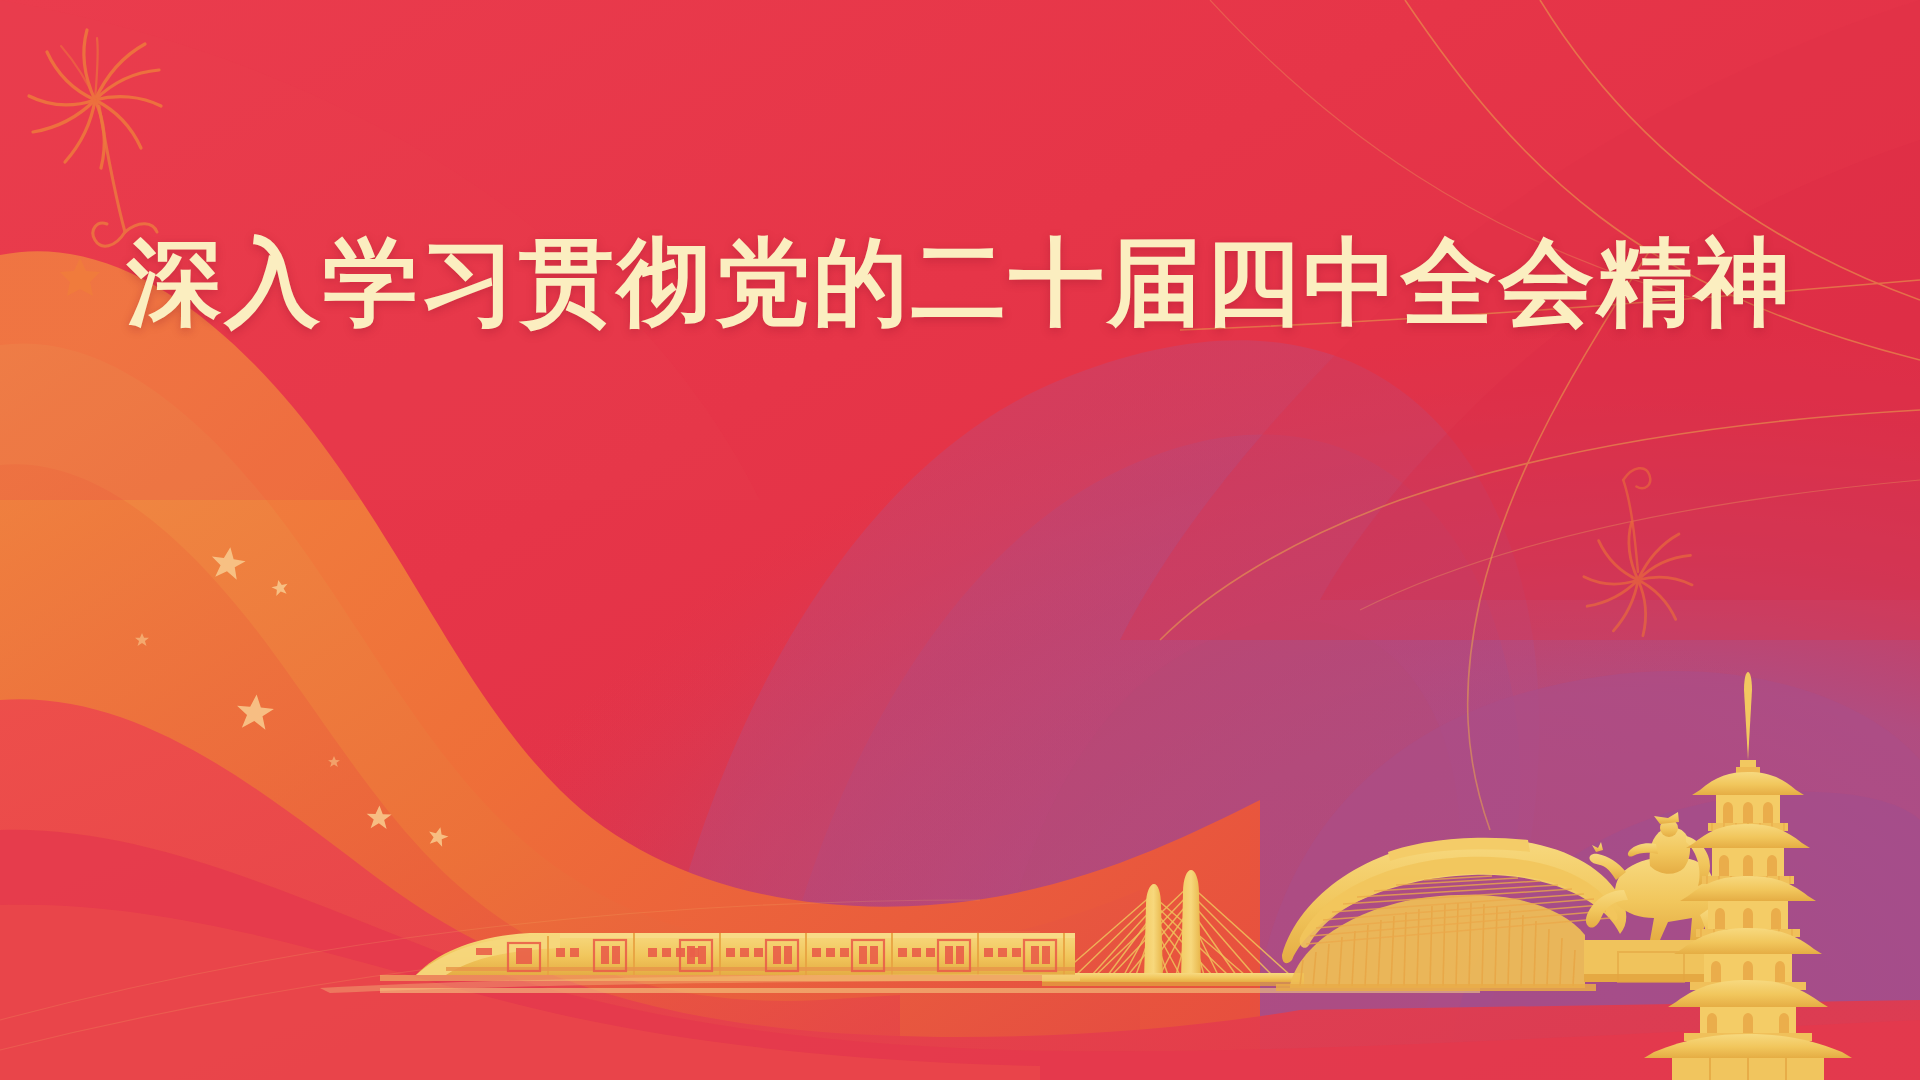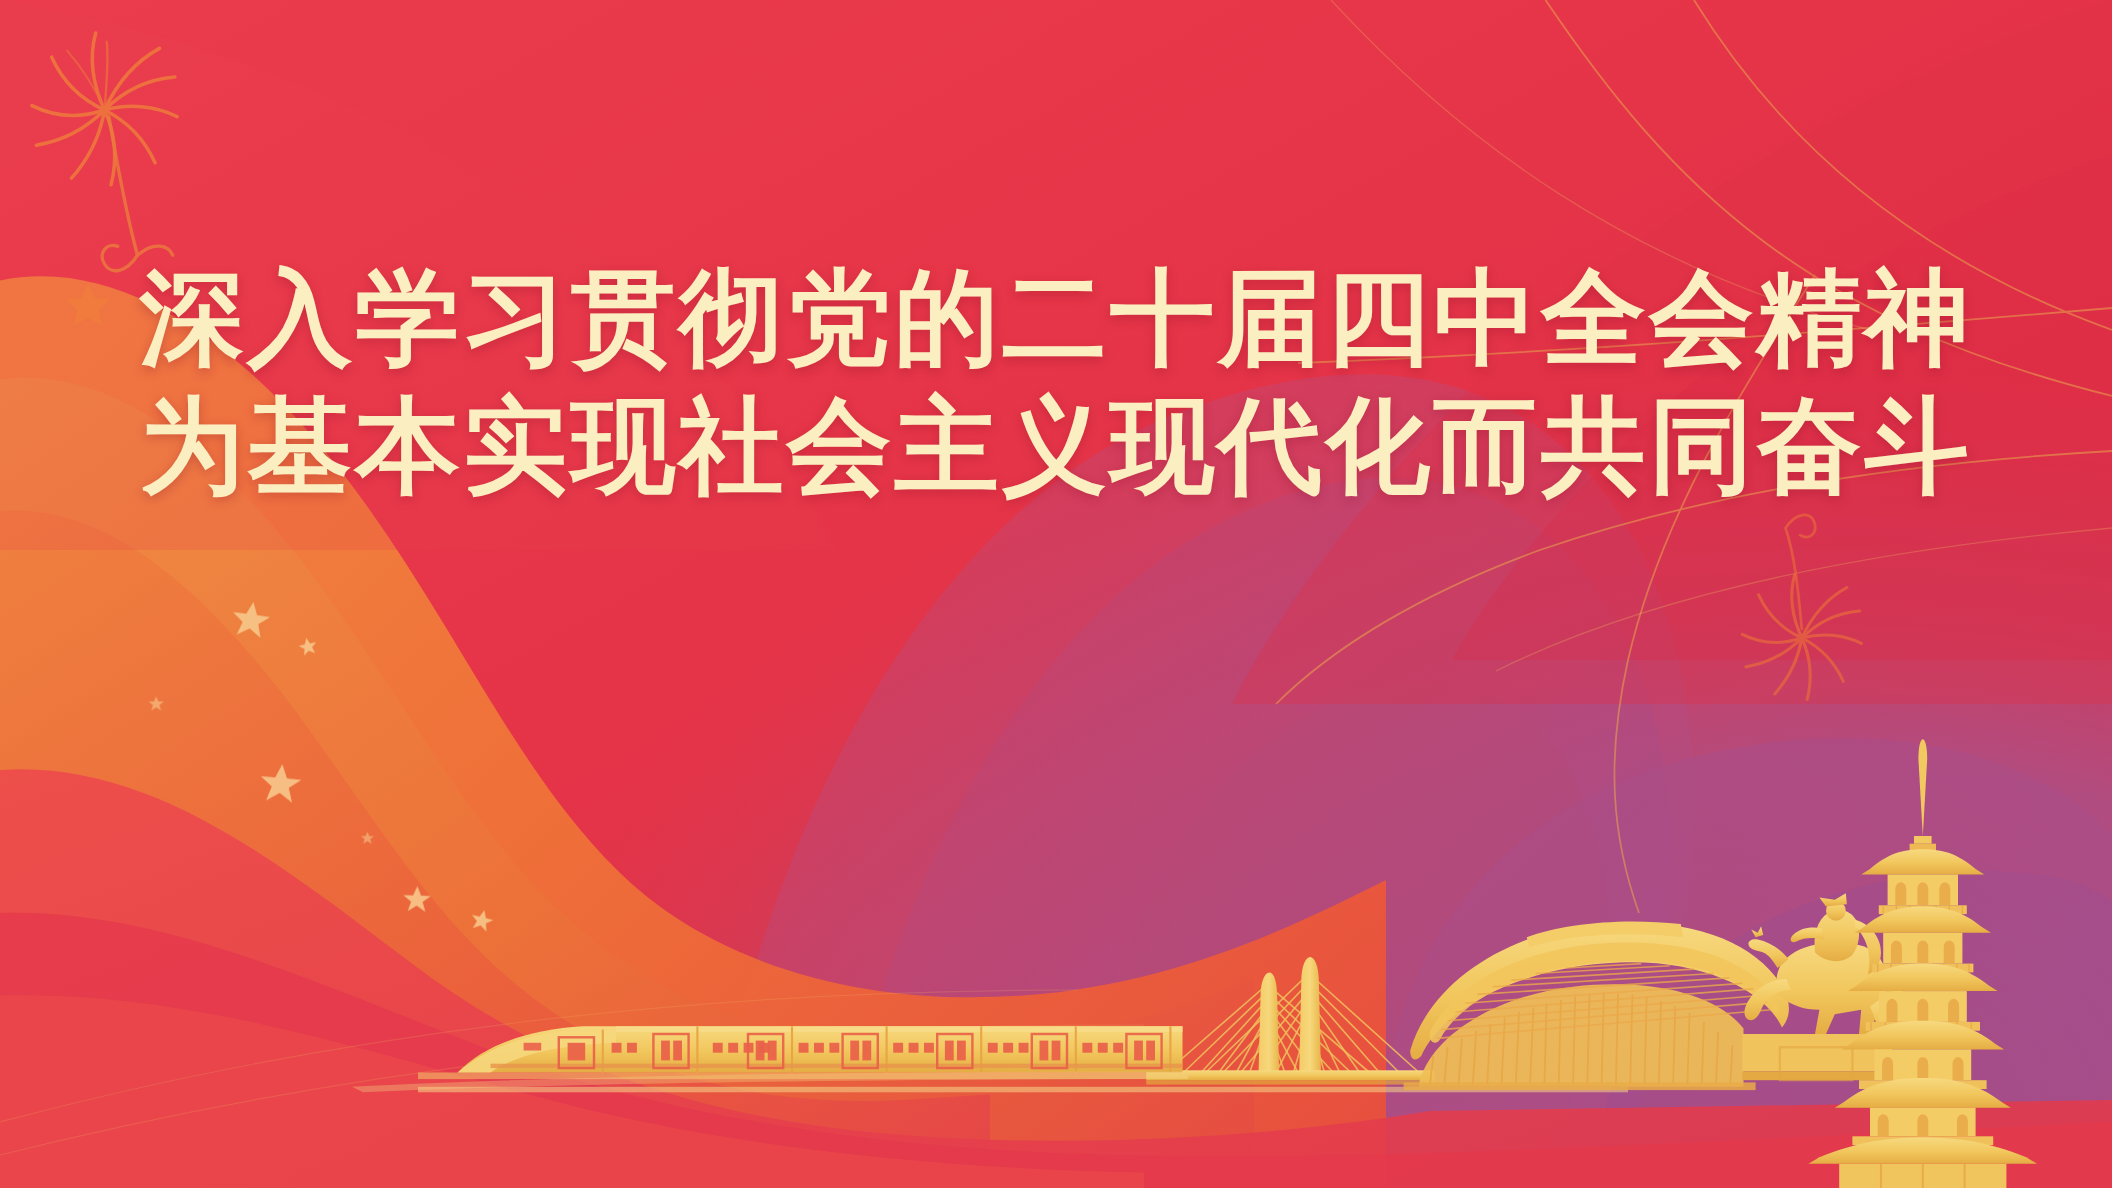--- a/index.html
+++ b/index.html
@@ -5,21 +5,21 @@
   html, body {
     margin: 0;
     padding: 0;
     background: #000;
   }
   #poster {
     position: relative;
     width: 1920px;
     height: 1080px;
     overflow: hidden;
-    font-family: Liberation Sans, sans-serif;
+    font-family: Liberation Mono, monospace;
     background: #ef4444;
   }
   .layer { position: absolute; inset: 0; }
   .layer svg { display: block; width: 100%; height: 100%; }
 
   
   #title-block {
     position: absolute;
     left: 0;
     right: 0;
@@ -550,16 +550,15 @@
         </g>
 
         <rect x="380" y="975" width="700" height="6" fill="#f3c86a" opacity="0.55"></rect>
         <path d="M320 988 C520 978, 760 974, 1080 974 L1080 981 C760 981, 520 985, 330 993 Z" fill="#f6d184" opacity="0.35"></path>
       </g>
     </svg>
   </div>
 
   <div id="title-block">
     <span class="title-line">深入学习贯彻党的二十届四中全会精神</span>
-    <span class="title-line">为基本实现社会主义现代化而共同奋斗</span>
   </div>
 
 </div>
 
 </body></html>

